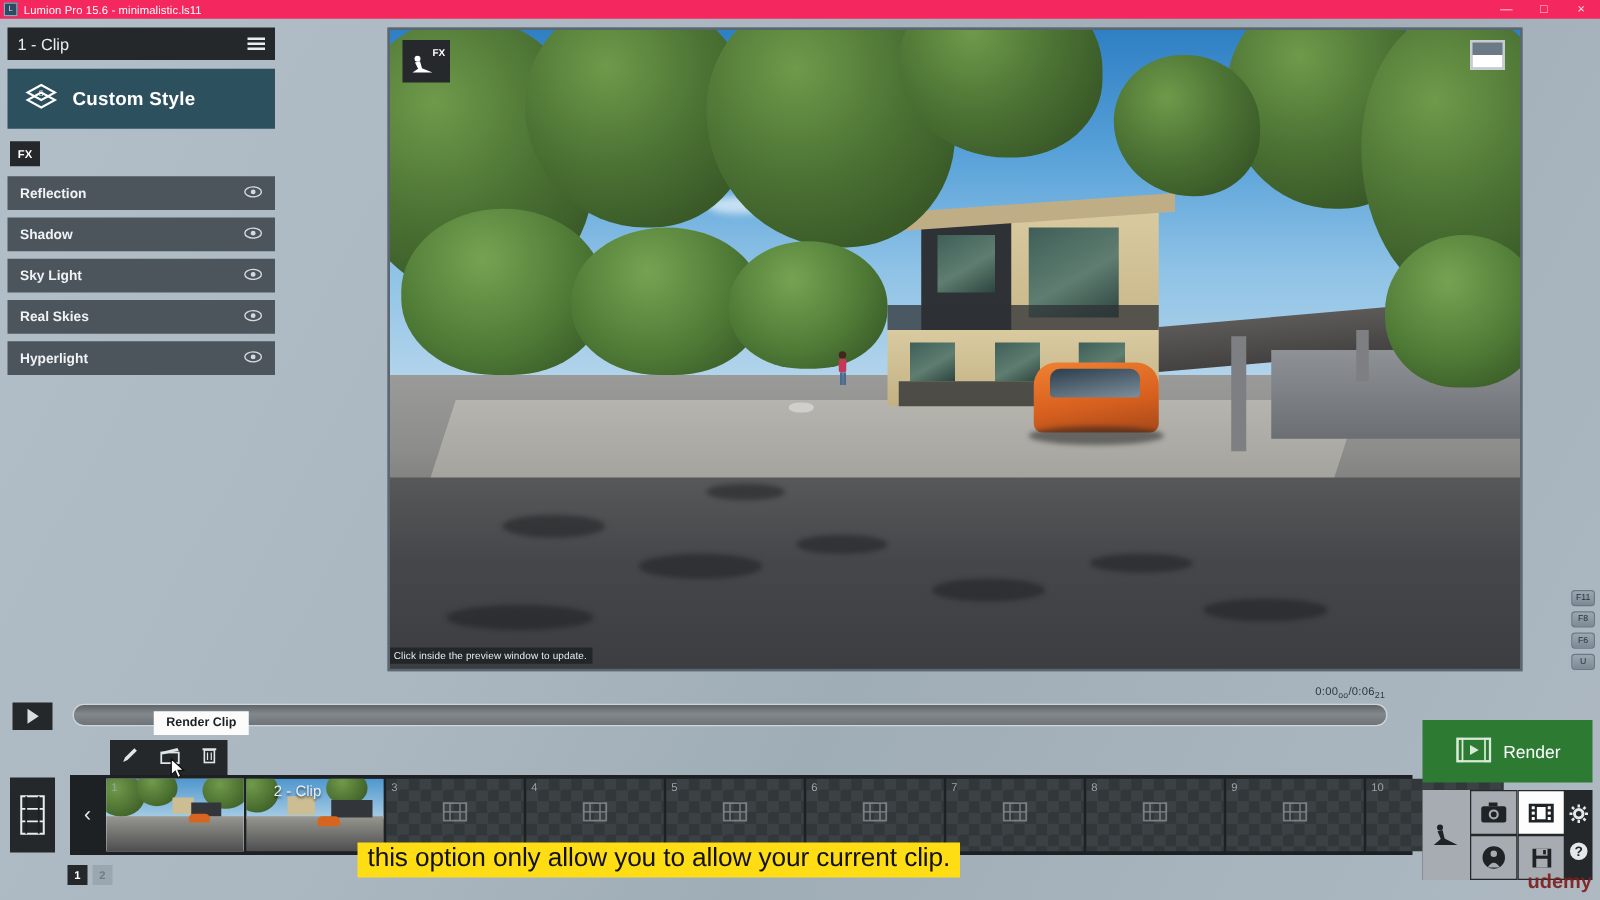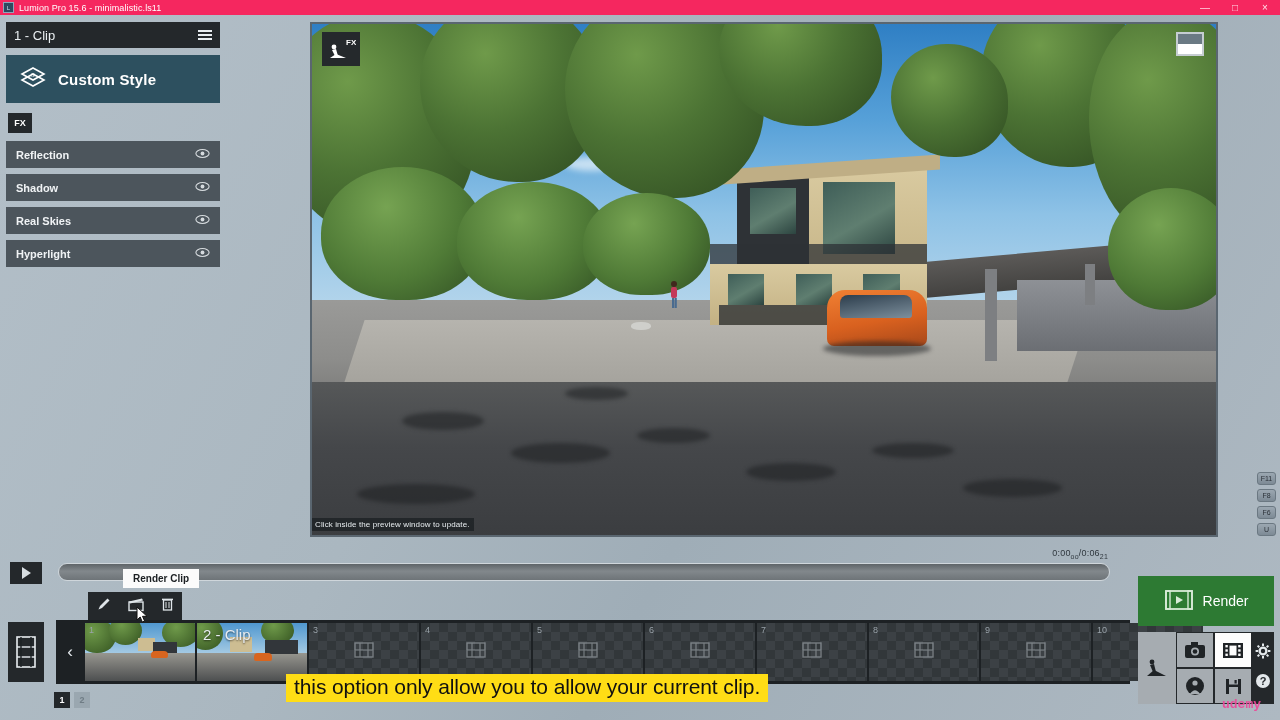--- a/index.html
+++ b/index.html
@@ -213,22 +213,22 @@
     background: linear-gradient(180deg, #97968f, #4d4f50);
   }
   .clip-thumb .t-tree {
     position: absolute; border-radius: 50%;
     background: radial-gradient(circle at 38% 32%, #6f9a4a, #33521f);
   }
   .clip-thumb .t-house { position: absolute; background: #cdbd92; }
   .clip-thumb .t-dark { position: absolute; background: #32363a; }
   .clip-thumb .t-car { position: absolute; background: #d8651f; border-radius: 4px 4px 2px 2px; }
   .clip-label {
-    position: absolute; left: 6px; top: 3px; color: #e8edf1;
-    font-size: 15px; z-index: 4; text-shadow: 0 1px 2px rgba(0,0,0,.6);
+    position: absolute; left: 22px; top: 3px; color: #e8edf1;
+    font-size: 12px; z-index: 4; text-shadow: 0 1px 2px rgba(0,0,0,.6);
   }
 
   #pager { position: absolute; left: 54px; top: 692px; display: flex; gap: 4px; }
   .page-btn {
     width: 16px; height: 16px; display: flex; align-items: center; justify-content: center;
     font-size: 9px; font-weight: bold;
   }
   .page-btn.active { background: #24282b; color: #fff; }
   .page-btn.inactive { background: #9aa7b0; color: #6f7c85; }
 
@@ -249,22 +249,22 @@
   #mode-panel .mcell {
     background: #a6acb1; border: 1px solid #24282b;
     display: flex; align-items: center; justify-content: center;
   }
   #mode-panel .mcell.active { background: #fdfdfd; }
   #mode-panel .mside {
     width: 22px; display: flex; flex-direction: column;
     align-items: center; justify-content: space-around; padding: 6px 0;
   }
   #udemy-wm {
-    position: absolute; left: 1222px; top: 697px; color: #ec4899;
-    font-size: 13px; font-weight: bold; opacity: .92; z-index: 20; font-family: Liberation Mono, monospace;
+    position: absolute; left: 1222px; top: 697px; color: #7f1d1d;
+    font-size: 16px; font-weight: bold; opacity: .92; z-index: 20;
   }
 
   
   #subtitle {
     position: absolute; left: 286px; top: 674px; background: #ffdd15;
     color: #111; font-size: 21px; padding: 1px 8px 3px; z-index: 50;
     white-space: nowrap; letter-spacing: -.1px;
   }
 </style>
 </head>
@@ -306,20 +306,29 @@
     <span>Reflection</span>
     <span class="eye">
       <svg width="15" height="11" viewBox="0 0 15 11">
           <ellipse cx="7.5" cy="5.5" rx="6.6" ry="4" fill="none" stroke="#eef2f5" stroke-width="1.1"></ellipse>
           <circle cx="7.5" cy="5.5" r="1.9" fill="#eef2f5"></circle>
         </svg>
     </span>
   </div>
   <div class="fx-item">
     <span>Shadow</span>
+    <span class="eye">
+      <svg width="15" height="11" viewBox="0 0 15 11">
+          <ellipse cx="7.5" cy="5.5" rx="6.6" ry="4" fill="none" stroke="#eef2f5" stroke-width="1.1"></ellipse>
+          <circle cx="7.5" cy="5.5" r="1.9" fill="#eef2f5"></circle>
+        </svg>
+    </span>
+  </div>
+  <div class="fx-item">
+    <span>Sky Light</span>
     <span class="eye">
       <svg width="15" height="11" viewBox="0 0 15 11">
           <ellipse cx="7.5" cy="5.5" rx="6.6" ry="4" fill="none" stroke="#eef2f5" stroke-width="1.1"></ellipse>
           <circle cx="7.5" cy="5.5" r="1.9" fill="#eef2f5"></circle>
         </svg>
     </span>
   </div>
   <div class="fx-item">
     <span>Real Skies</span>
     <span class="eye">

